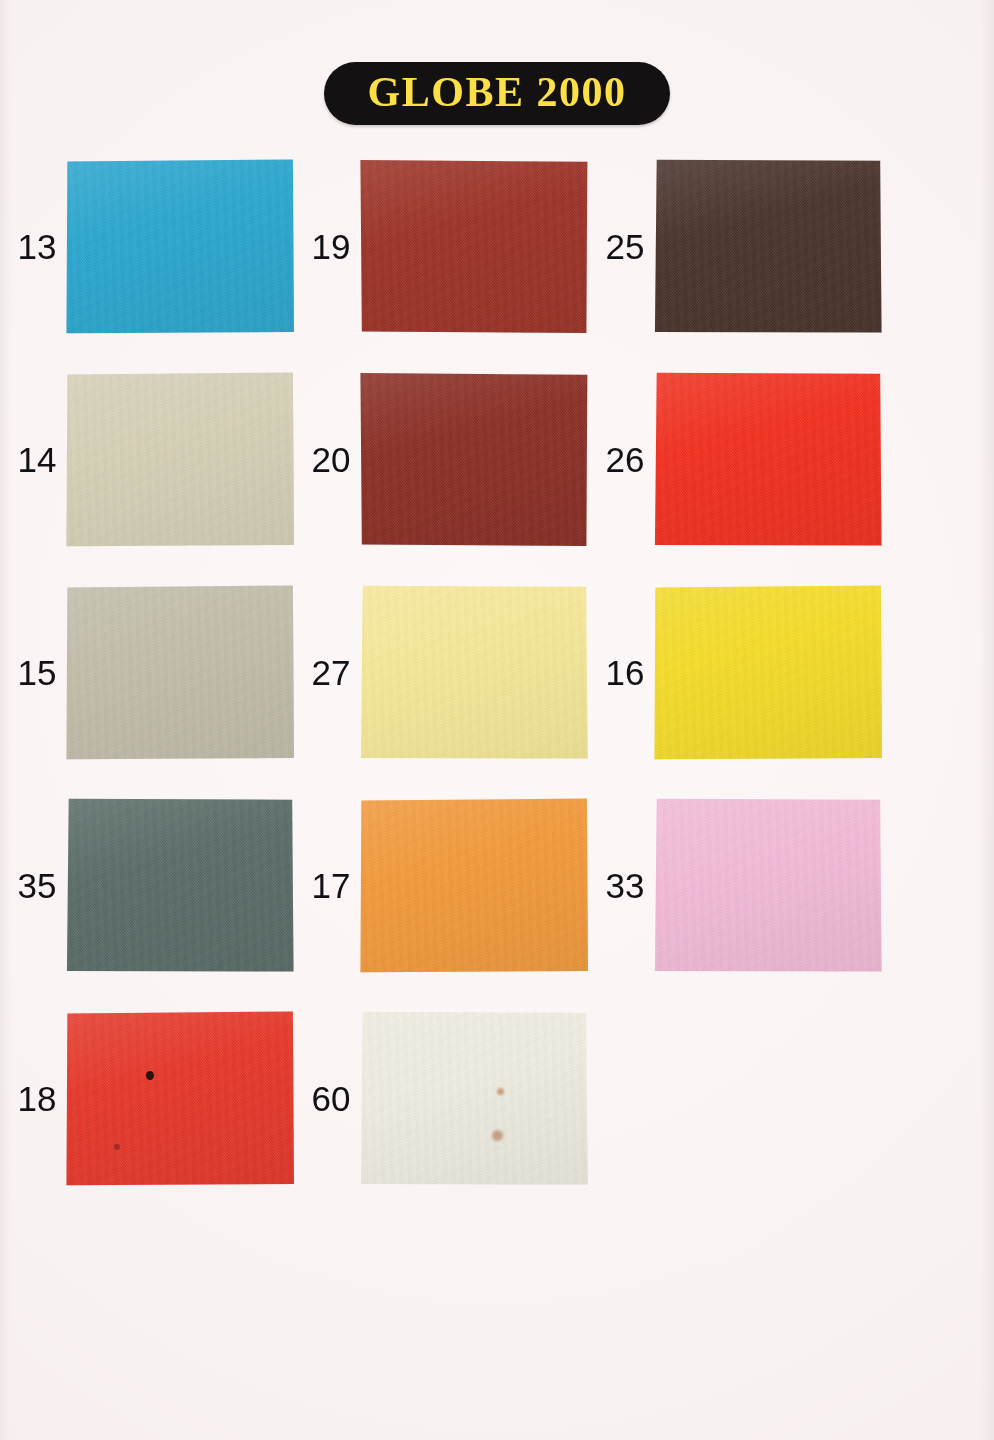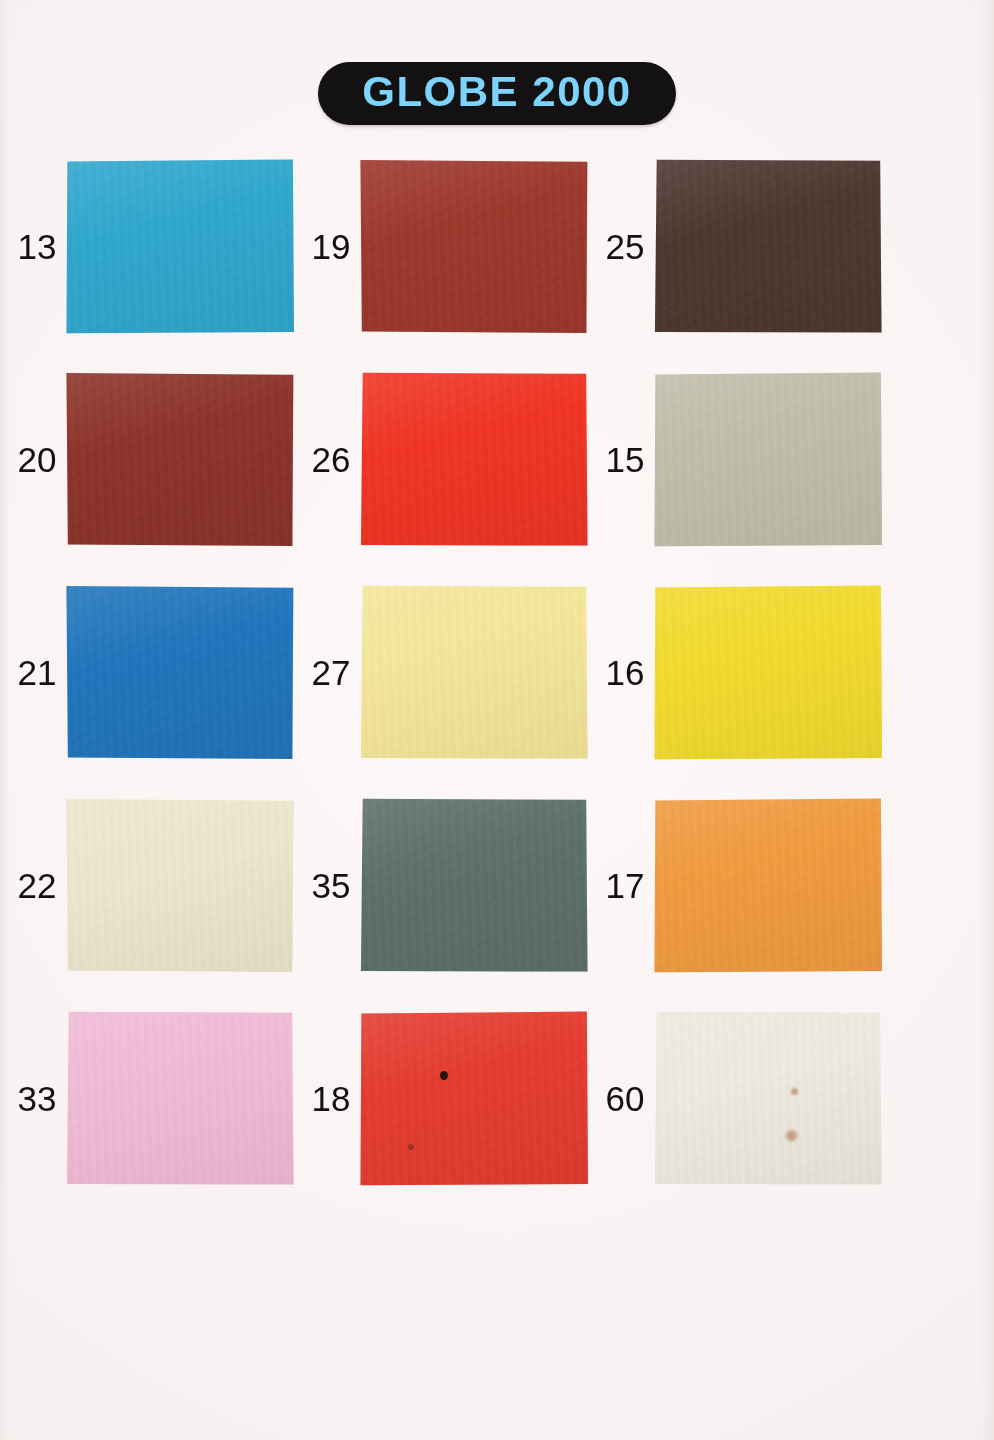--- a/index.html
+++ b/index.html
@@ -38,28 +38,28 @@
   .title-wrap {
     position: absolute;
     top: 62px;
     left: 0;
     width: 100%;
     display: flex;
     justify-content: center;
   }
   .title-pill {
     background: #141113;
-    color: #7dd3fc;
+    color: #fde047;
     border-radius: 34px;
     padding: 9px 44px 12px 44px;
     font-size: 42px;
     font-weight: bold;
     letter-spacing: 1.5px;
     line-height: 1;
-    font-family: Liberation Sans, sans-serif;
+    font-family: Liberation Serif, serif;
     box-shadow: 0 2px 3px rgba(0,0,0,0.18);
     white-space: nowrap;
   }
 
   
   .grid {
     position: absolute;
     top: 140px;
     left: 0;
     width: 808px;
@@ -142,46 +142,42 @@
     </div>
     <div class="cell">
       <div class="swatch-label">19</div>
       <div class="swatch cut-b" style="background: rgb(158, 51, 40);"></div>
     </div>
     <div class="cell">
       <div class="swatch-label">25</div>
       <div class="swatch cut-c" style="background: rgb(74, 51, 44);"></div>
     </div>
     <div class="cell">
+      <div class="swatch-label">14</div>
+      <div class="swatch cut-a" style="background: rgb(216, 210, 184);"></div>
+    </div>
+    <div class="cell">
       <div class="swatch-label">20</div>
       <div class="swatch cut-b" style="background: rgb(140, 47, 38);"></div>
     </div>
     <div class="cell">
       <div class="swatch-label">26</div>
       <div class="swatch cut-c" style="background: rgb(244, 48, 31);"></div>
     </div>
     <div class="cell">
       <div class="swatch-label">15</div>
       <div class="swatch cut-a" style="background: rgb(196, 191, 172);"></div>
     </div>
     <div class="cell">
-      <div class="swatch-label">21</div>
-      <div class="swatch cut-b" style="background: rgb(28, 116, 190);"></div>
-    </div>
-    <div class="cell">
       <div class="swatch-label">27</div>
       <div class="swatch cut-c" style="background: rgb(248, 234, 154);"></div>
     </div>
     <div class="cell">
       <div class="swatch-label">16</div>
       <div class="swatch cut-a" style="background: rgb(247, 222, 41);"></div>
-    </div>
-    <div class="cell">
-      <div class="swatch-label">22</div>
-      <div class="swatch cut-b" style="background: rgb(242, 233, 208);"></div>
     </div>
     <div class="cell">
       <div class="swatch-label">35</div>
       <div class="swatch cut-c" style="background: rgb(91, 110, 105);"></div>
     </div>
     <div class="cell">
       <div class="swatch-label">17</div>
       <div class="swatch cut-a" style="background: rgb(245, 155, 60);"></div>
     </div>
     <div class="cell">

